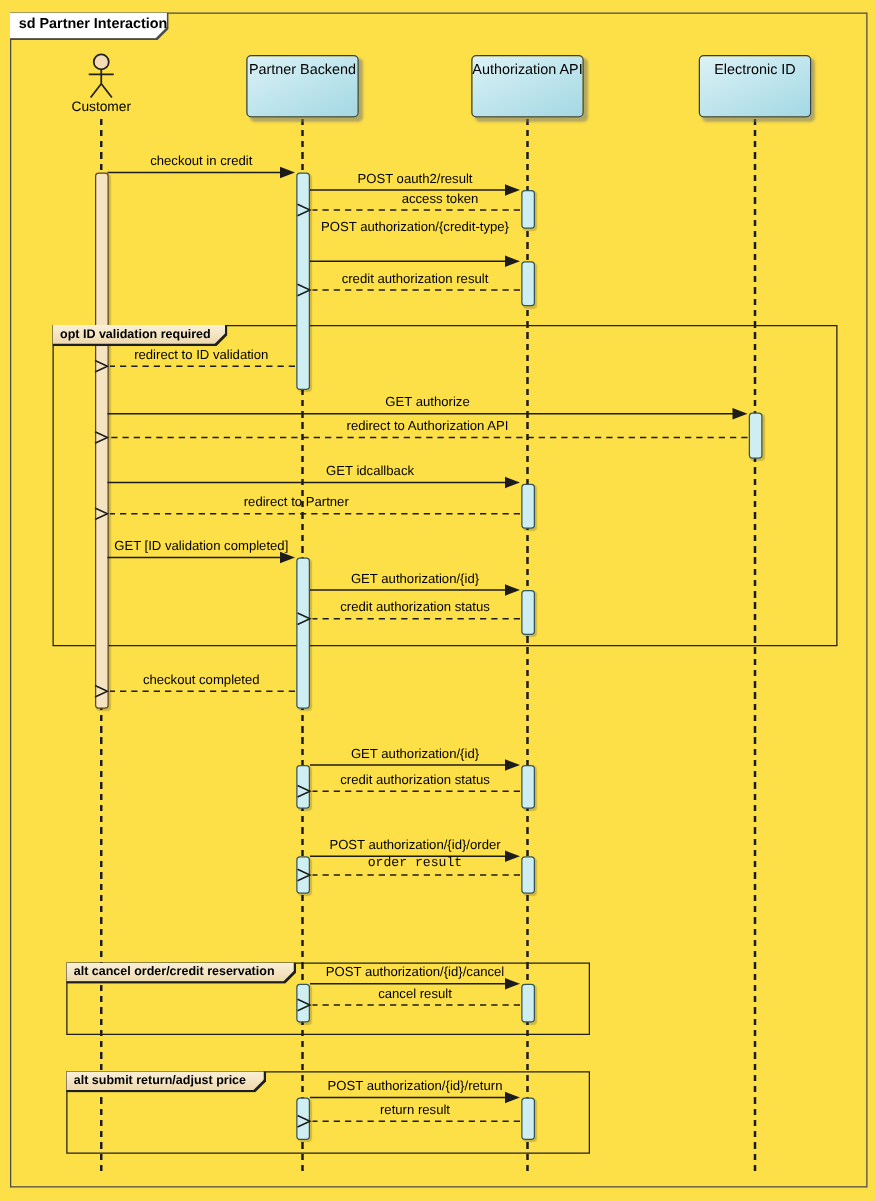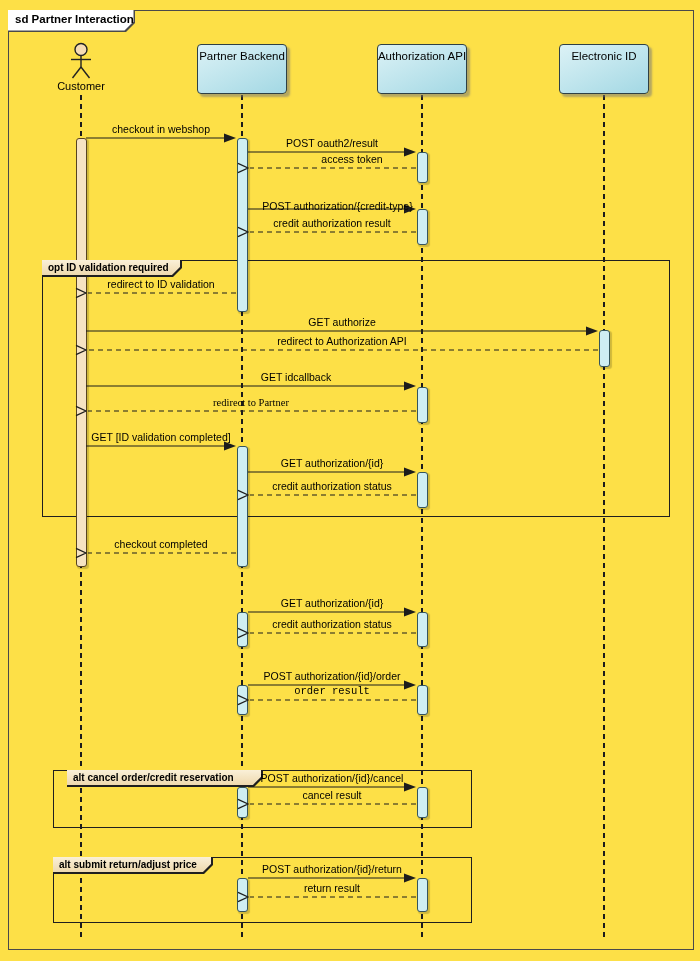--- a/index.html
+++ b/index.html
@@ -103,52 +103,52 @@
       <div class="activation" style="left: 416.5px; top: 787px; width: 11px; height: 31px;"></div>
       <div class="activation" style="left: 236.5px; top: 878px; width: 11px; height: 34px;"></div>
       <div class="activation" style="left: 416.5px; top: 878px; width: 11px; height: 34px;"></div>
     </div>
   <div id="layer-fragment-labels">
       <div class="frag-tab" style="left: 42px; top: 260px; width: 140px; height: 17px;">
         <div class="tab-border"></div>
         <div class="tab-fill"></div>
         <span class="tab-text">opt ID validation required</span>
       </div>
-      <div class="frag-tab" style="left: 67px; top: 770px; width: 184px; height: 17px; padding-left: 12px;">
+      <div class="frag-tab" style="left: 53px; top: 770px; width: 184px; height: 17px;">
         <div class="tab-border"></div>
         <div class="tab-fill"></div>
         <span class="tab-text">alt cancel order/credit reservation</span>
       </div>
       <div class="frag-tab" style="left: 53px; top: 857px; width: 160px; height: 17px;">
         <div class="tab-border"></div>
         <div class="tab-fill"></div>
         <span class="tab-text">alt submit return/adjust price</span>
       </div>
     </div>
   <div id="layer-messages">
       <svg width="152" height="14" class="msg-svg" style="left: 85px; top: 131px;">
         <line x1="1" y1="7" x2="141" y2="7" stroke="#1c1c1c" stroke-width="1.2"></line>
         <polygon points="151,7 139,2.4 139,11.6" fill="#1c1c1c"></polygon>
       </svg>
-      <div class="msg-label" style="left: 161px; top: 123px;">checkout in webshop</div>
+      <div class="msg-label" style="left: 161px; top: 123px;">checkout in credit</div>
       <svg width="170" height="14" class="msg-svg" style="left: 247px; top: 145px;">
         <line x1="1" y1="7" x2="159" y2="7" stroke="#1c1c1c" stroke-width="1.2"></line>
         <polygon points="169,7 157,2.4 157,11.6" fill="#1c1c1c"></polygon>
       </svg>
       <div class="msg-label" style="left: 332px; top: 137px;">POST oauth2/result</div>
       <svg width="170" height="14" class="msg-svg" style="left: 247px; top: 161px;">
         <line x1="169" y1="7" x2="3" y2="7" stroke="#1c1c1c" stroke-width="1.2" stroke-dasharray="5 4"></line>
         <polyline points="-9,2.4 1,7 -9,11.6" fill="none" stroke="#1c1c1c" stroke-width="1.2"></polyline>
       </svg>
       <div class="msg-label" style="left: 332px; top: 153px; margin-left: 20px;">access token</div>
       <svg width="170" height="14" class="msg-svg" style="left: 247px; top: 202px;">
         <line x1="1" y1="7" x2="159" y2="7" stroke="#1c1c1c" stroke-width="1.2"></line>
         <polygon points="169,7 157,2.4 157,11.6" fill="#1c1c1c"></polygon>
       </svg>
-      <div class="msg-label" style="left: 332px; top: 200px; padding-left: 11px;">POST authorization/{credit-type}</div>
+      <div class="msg-label" style="left: 332px; top: 176px;">POST authorization/{credit-type}</div>
       <svg width="170" height="14" class="msg-svg" style="left: 247px; top: 225px;">
         <line x1="169" y1="7" x2="3" y2="7" stroke="#1c1c1c" stroke-width="1.2" stroke-dasharray="5 4"></line>
         <polyline points="-9,2.4 1,7 -9,11.6" fill="none" stroke="#1c1c1c" stroke-width="1.2"></polyline>
       </svg>
       <div class="msg-label" style="left: 332px; top: 217px;">credit authorization result</div>
       <svg width="152" height="14" class="msg-svg" style="left: 85px; top: 286px;">
         <line x1="151" y1="7" x2="3" y2="7" stroke="#1c1c1c" stroke-width="1.2" stroke-dasharray="5 4"></line>
         <polyline points="-9,2.4 1,7 -9,11.6" fill="none" stroke="#1c1c1c" stroke-width="1.2"></polyline>
       </svg>
       <div class="msg-label" style="left: 161px; top: 278px;">redirect to ID validation</div>
@@ -164,21 +164,21 @@
       <div class="msg-label" style="left: 342px; top: 335px;">redirect to Authorization API</div>
       <svg width="332" height="14" class="msg-svg" style="left: 85px; top: 379px;">
         <line x1="1" y1="7" x2="321" y2="7" stroke="#1c1c1c" stroke-width="1.2"></line>
         <polygon points="331,7 319,2.4 319,11.6" fill="#1c1c1c"></polygon>
       </svg>
       <div class="msg-label" style="left: 264px; top: 371px; margin-left: 32px;">GET idcallback</div>
       <svg width="332" height="14" class="msg-svg" style="left: 85px; top: 404px;">
         <line x1="331" y1="7" x2="3" y2="7" stroke="#1c1c1c" stroke-width="1.2" stroke-dasharray="5 4"></line>
         <polyline points="-9,2.4 1,7 -9,11.6" fill="none" stroke="#1c1c1c" stroke-width="1.2"></polyline>
       </svg>
-      <div class="msg-label" style="left: 251px; top: 396px; font-family: Liberation Serif, serif;">redirect to Partner</div>
+      <div class="msg-label" style="left: 237px; top: 396px;">redirect to Partner</div>
       <svg width="152" height="14" class="msg-svg" style="left: 85px; top: 439px;">
         <line x1="1" y1="7" x2="141" y2="7" stroke="#1c1c1c" stroke-width="1.2"></line>
         <polygon points="151,7 139,2.4 139,11.6" fill="#1c1c1c"></polygon>
       </svg>
       <div class="msg-label" style="left: 161px; top: 431px;">GET [ID validation completed]</div>
       <svg width="170" height="14" class="msg-svg" style="left: 247px; top: 465px;">
         <line x1="1" y1="7" x2="159" y2="7" stroke="#1c1c1c" stroke-width="1.2"></line>
         <polygon points="169,7 157,2.4 157,11.6" fill="#1c1c1c"></polygon>
       </svg>
       <div class="msg-label" style="left: 332px; top: 457px;">GET authorization/{id}</div>

